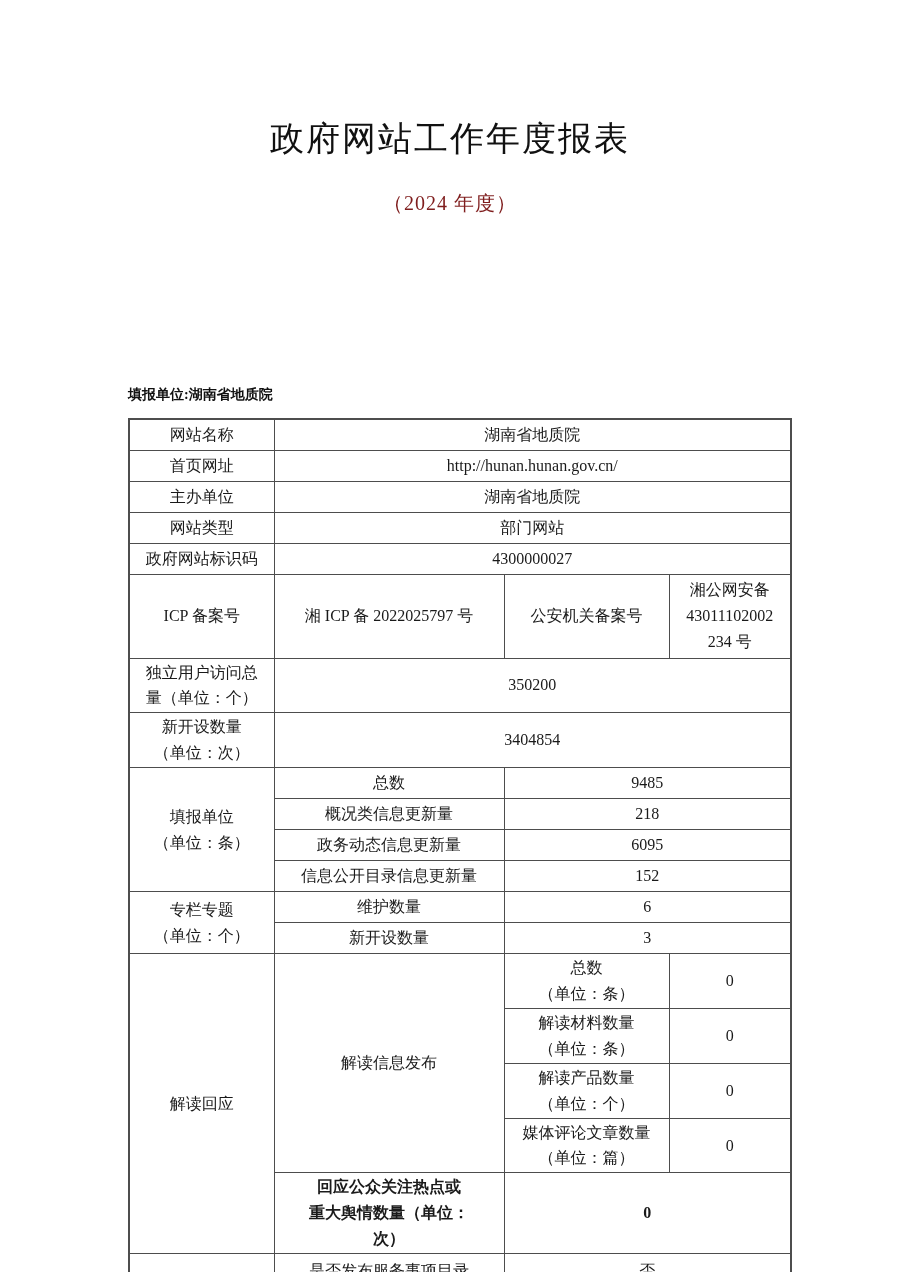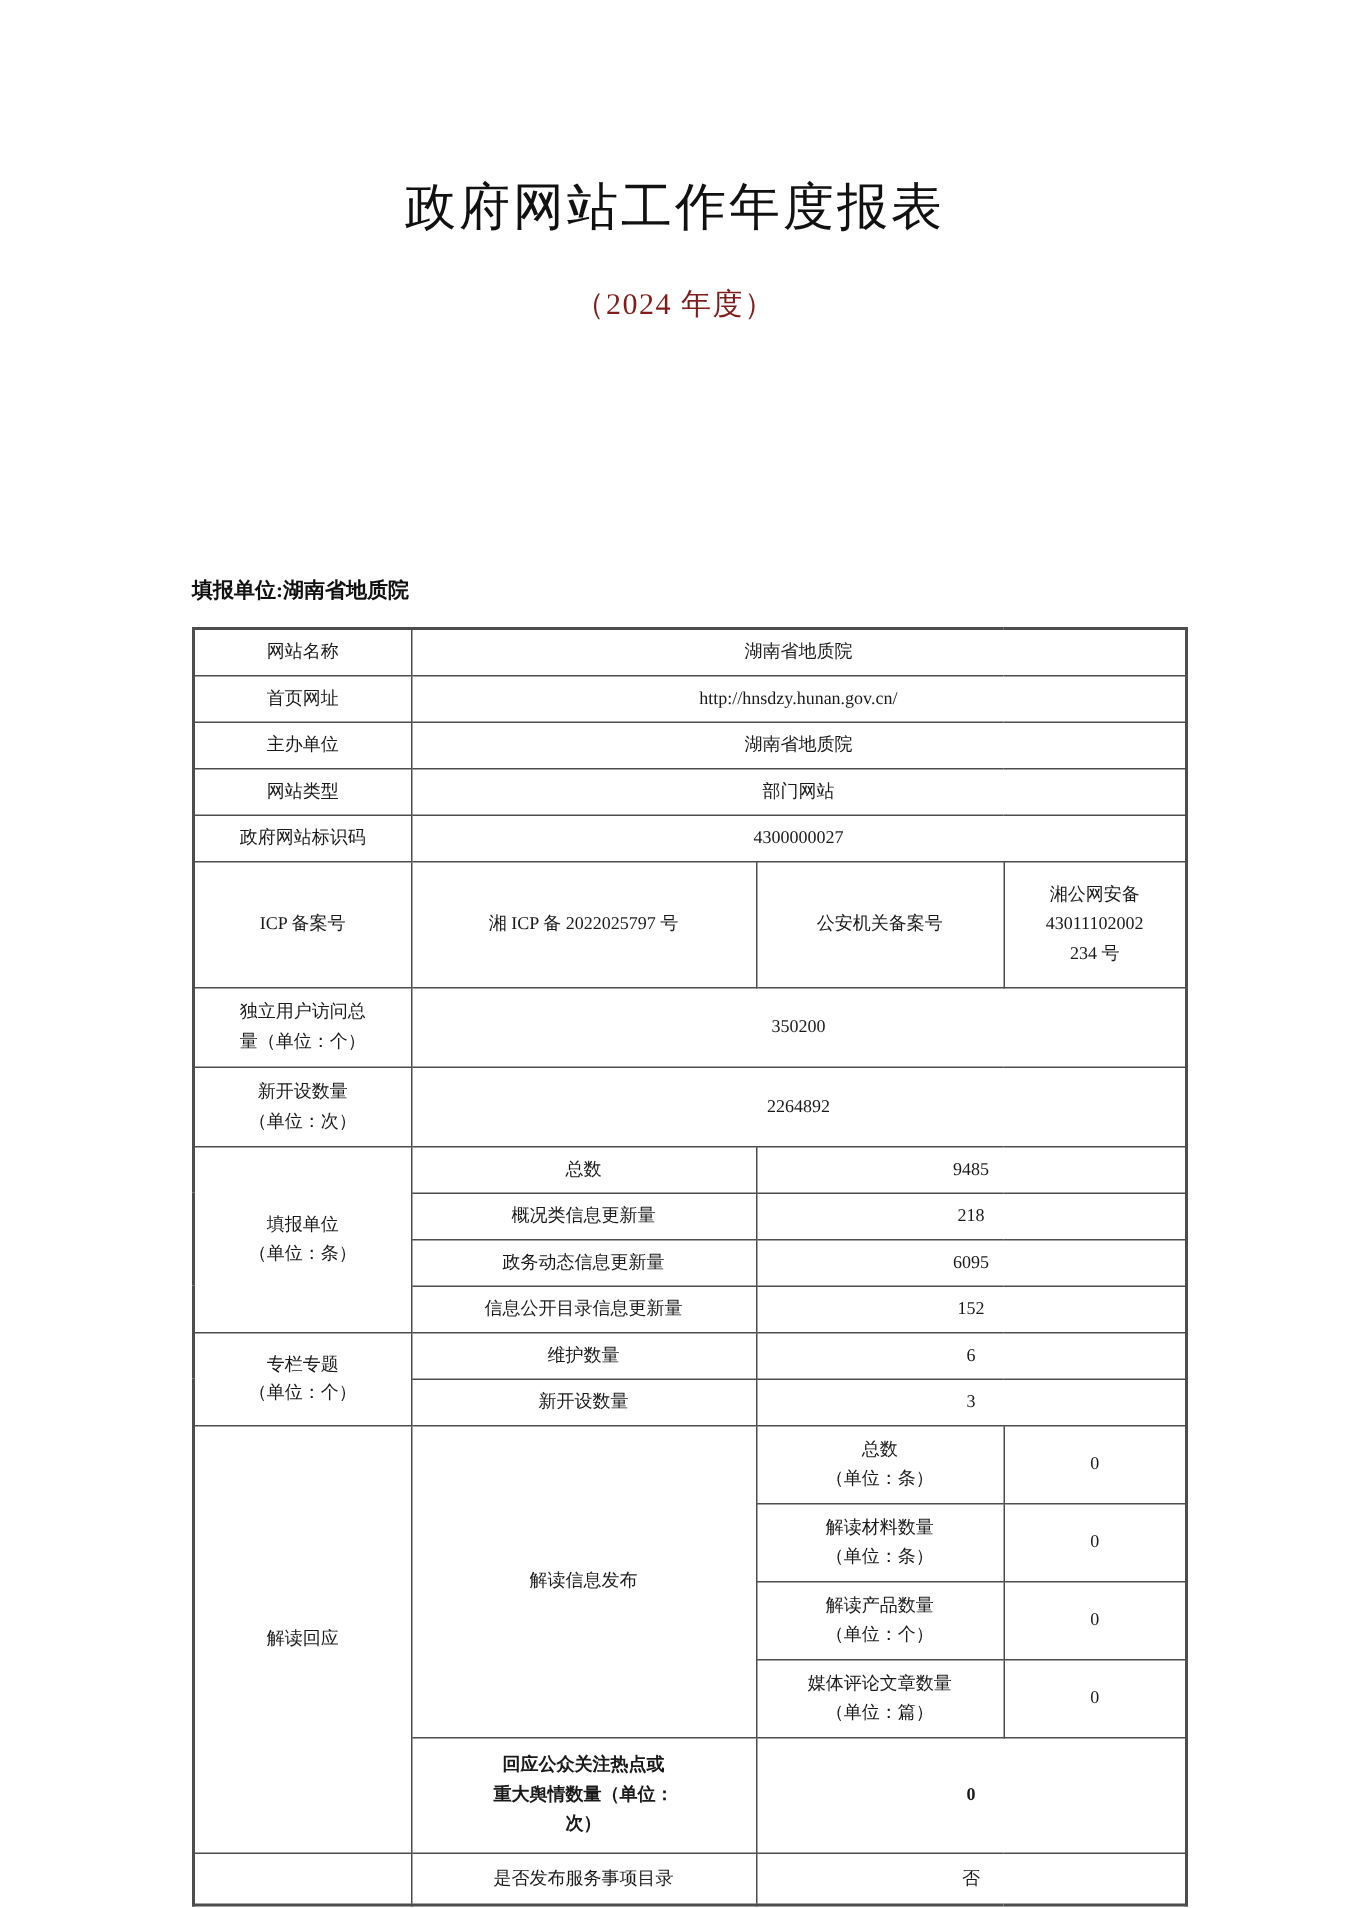--- a/index.html
+++ b/index.html
@@ -50,21 +50,21 @@
     top: 297px;
     width: 662px;
     border-collapse: collapse;
     table-layout: fixed;
     border: 2px solid #4d4d4d;
   }
   table.report td {
     border: 1px solid #4d4d4d;
     text-align: center;
     vertical-align: middle;
-    font-size: 12px;
+    font-size: 16px;
     line-height: 1.62;
     white-space: pre-line;
     padding: 1px 0;
     color: #1a1a1a;
   }
   col.c1 { width: 145px; }
   col.c2 { width: 230px; }
   col.c3 { width: 165px; }
   col.c4 { width: 122px; }
   tr.h31 { height: 31px; }
@@ -90,21 +90,21 @@
         <col class="c3">
         <col class="c4">
     </colgroup>
     <tbody>
       <tr class="h31">
         <td>网站名称</td>
         <td colspan="3">湖南省地质院</td>
       </tr>
       <tr class="h31">
         <td>首页网址</td>
-        <td colspan="3">http://hnsdzy.hunan.gov.cn/</td>
+        <td colspan="3">http://hunan.hunan.gov.cn/</td>
       </tr>
       <tr class="h31">
         <td>主办单位</td>
         <td colspan="3">湖南省地质院</td>
       </tr>
       <tr class="h31">
         <td>网站类型</td>
         <td colspan="3">部门网站</td>
       </tr>
       <tr class="h31">
@@ -120,21 +120,21 @@
 234 号</td>
       </tr>
       <tr class="h53">
         <td>独立用户访问总
 量（单位：个）</td>
         <td colspan="3">350200</td>
       </tr>
       <tr class="h53">
         <td>新开设数量
 （单位：次）</td>
-        <td colspan="3">2264892</td>
+        <td colspan="3">3404854</td>
       </tr>
       <tr class="h31">
         <td rowspan="4">填报单位
 （单位：条）</td>
         <td>总数</td>
         <td colspan="2">9485</td>
       </tr>
       <tr class="h31">
         <td>概况类信息更新量</td>
         <td colspan="2">218</td>

